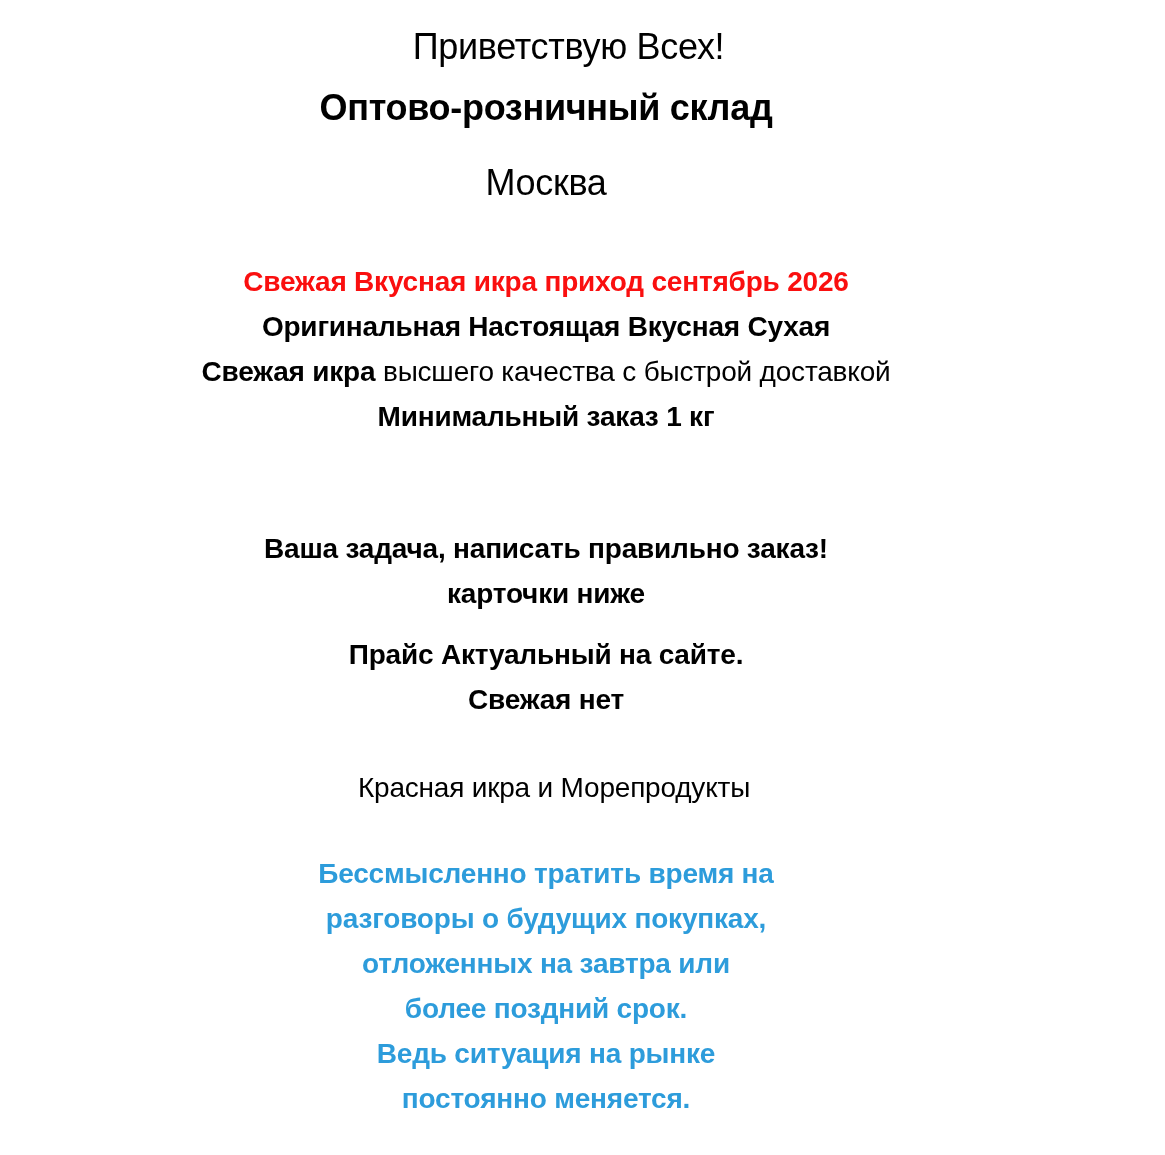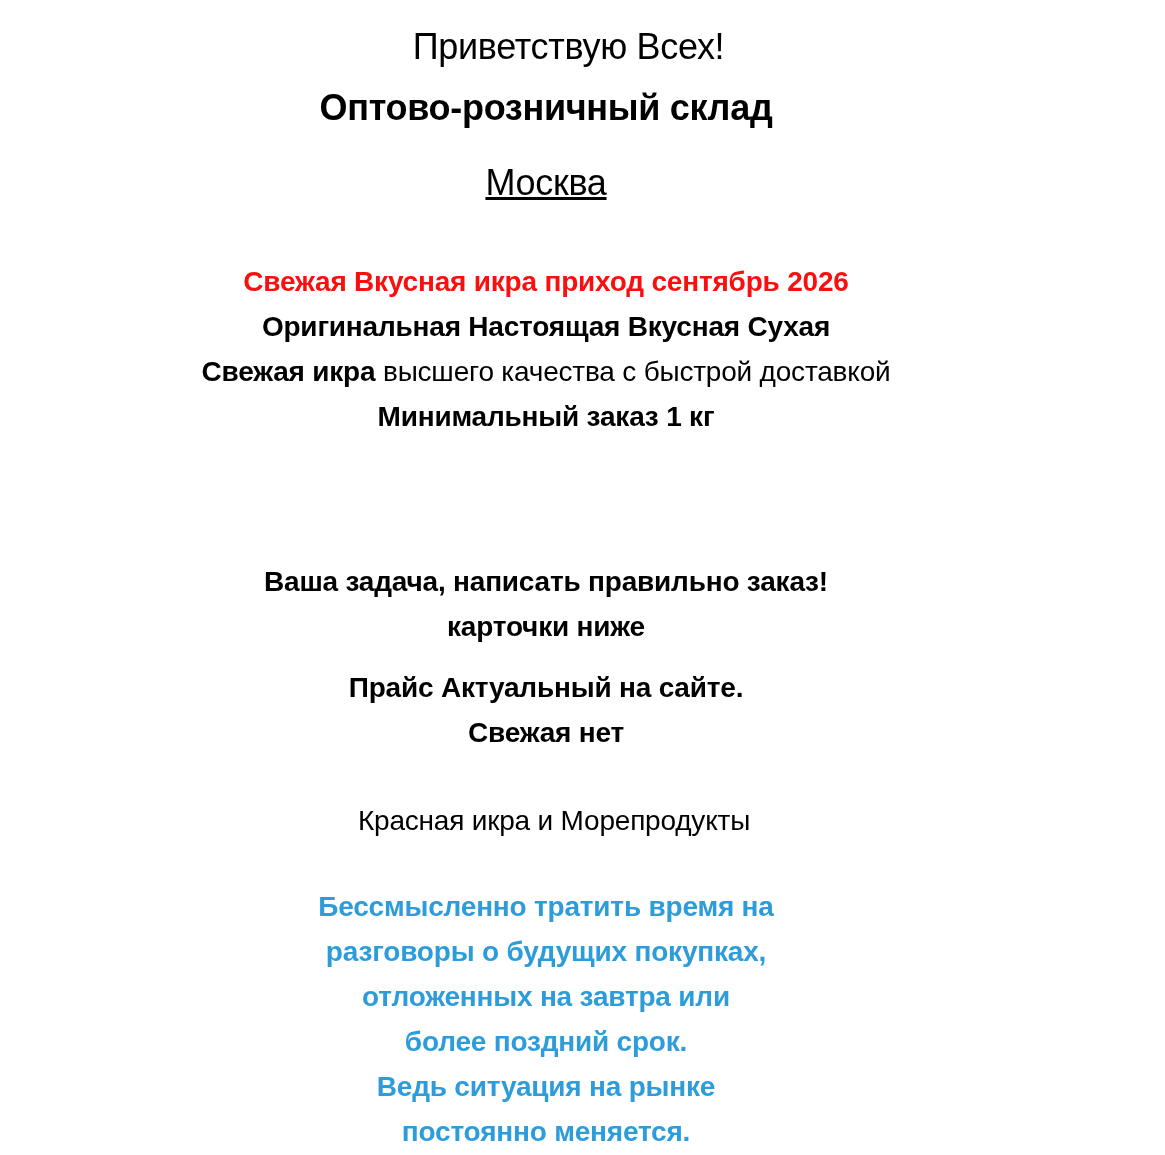--- a/index.html
+++ b/index.html
@@ -23,35 +23,35 @@
   
   .heading {
     font-size: 36px;
     line-height: 44px;
     font-weight: 500;
     letter-spacing: -0.3px;
   }
   .heading.bold { font-weight: 700; }
   #greeting  { margin-top: 25px; padding-left: 45px; }
   #warehouse { margin-top: 17px; }
-  #city      { margin-top: 31px; text-decoration: underline; }
+  #city      { margin-top: 31px; }
 
   
   .para {
     font-size: 28px;
     line-height: 45px;
     font-weight: 700;
     letter-spacing: -0.2px;
   }
   .light { font-weight: 300; }
   .red   { color: var(--accent-red, #fa0f0f); }
   .blue  { color: var(--accent-blue, #2d9cdb); }
 
   #announcement { margin-top: 54px; }
-  #task         { margin-top: 120px; }
+  #task         { margin-top: 87px; }
   #price        { margin-top: 16px; }
   #category     { margin-top: 43px; font-weight: 300; margin-left: 16px; }
   #note         { margin-top: 41px; }
 </style>
 </head>
 <body style="background: rgb(255, 255, 255); color: rgb(0, 0, 0);">
 
 <div class="content">
 
   <div id="greeting" class="heading">Приветствую Всех!</div>

